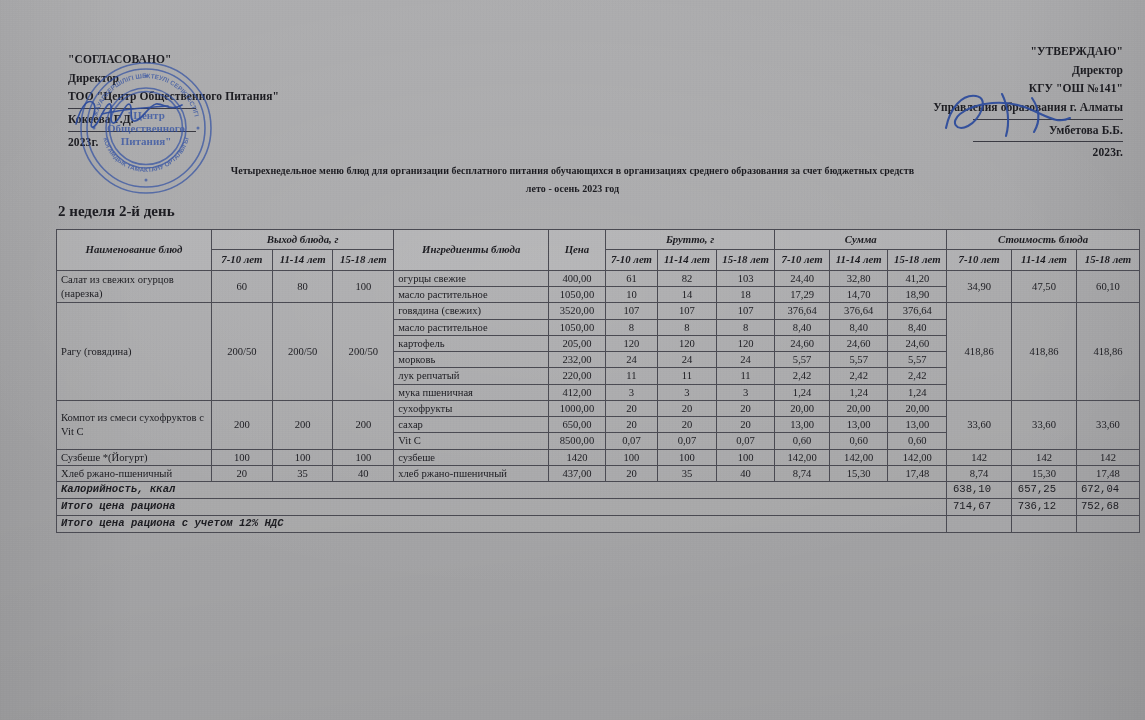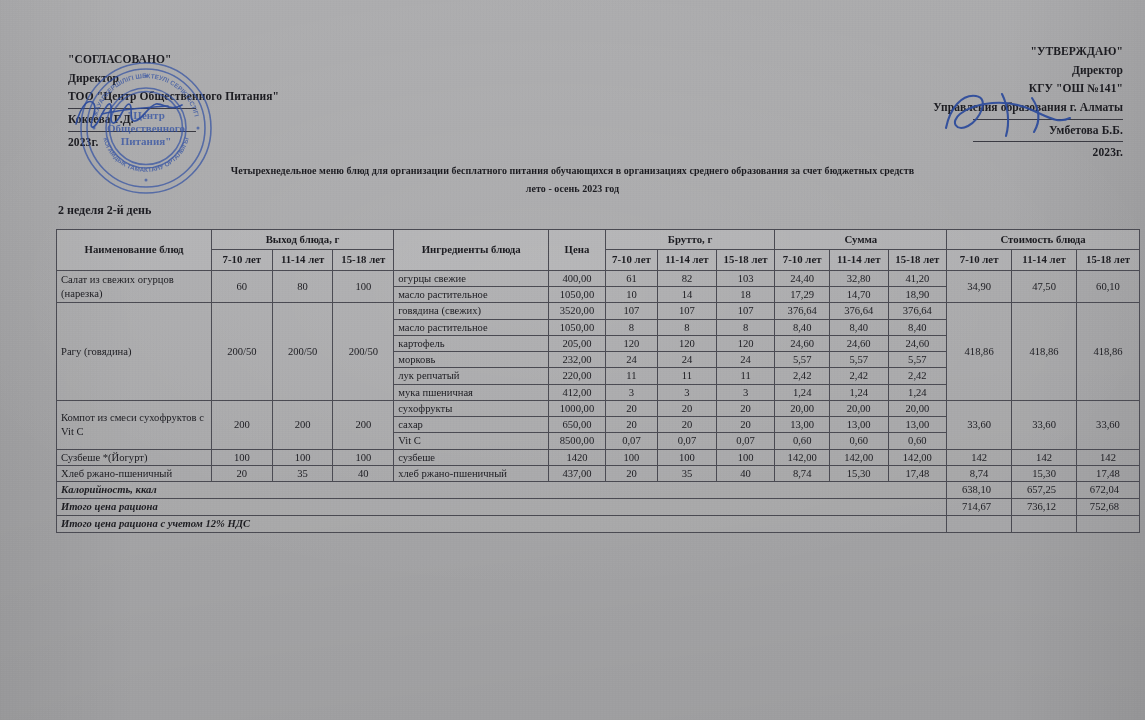--- a/index.html
+++ b/index.html
@@ -87,21 +87,21 @@
     line-height: 1.75;
     letter-spacing: 0.05px;
   }
   .doc-title .line2 { display: block; }
 
   .day-label {
     position: absolute;
     left: 58px;
     top: 203px;
     font-weight: bold;
-    font-size: 12px;
+    font-size: 15px;
   }
 
   
   .tbl-wrap {
     position: absolute;
     left: 56px;
     top: 229px;
     width: 1084px;
   }
   table.menu {
@@ -120,33 +120,35 @@
     line-height: 1.25;
     height: 16px;
     box-sizing: border-box;
   }
   table.menu thead th {
     font-weight: bold;
     text-align: center;
     font-size: 10.8px;
     padding: 3px 2px;
     background: rgba(255,255,255,0.07);
+    font-style: italic;
   }
 
   td.dish     { text-align: left;  padding-left: 4px; }
   td.ingr     { text-align: left;  padding-left: 4px; }
   td.price    { text-align: center; }
   td.num      { text-align: center; }
   td.cost     { text-align: center; }
 
   tr.summary td {
     font-weight: bold;
     font-style: italic;
     text-align: left;
     height: 17px;
+    font-family: Liberation Mono, monospace;
   }
   tr.summary td.val {
     font-style: normal;
     font-weight: normal;
     text-align: right;
     padding-right: 20px;
   }
 </style>
 </head>
 <body>

